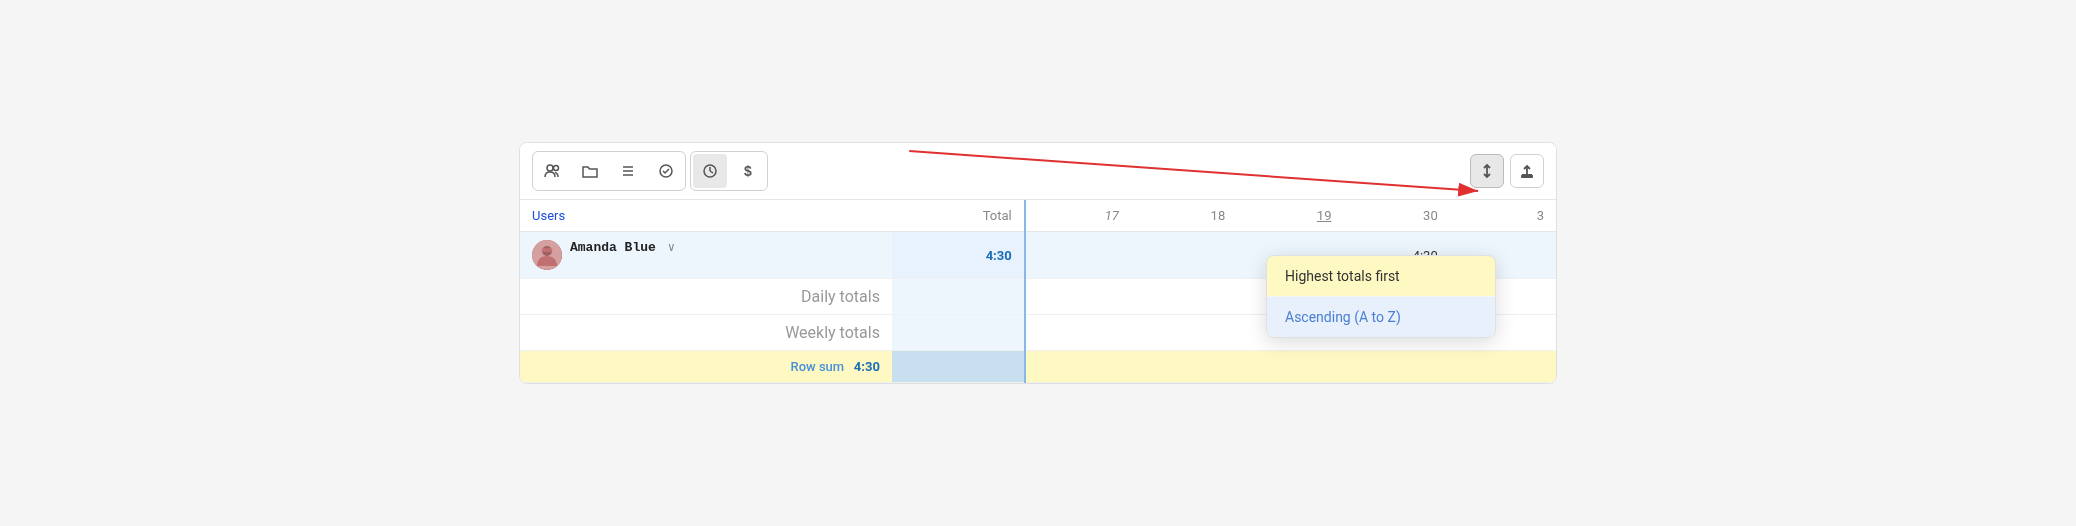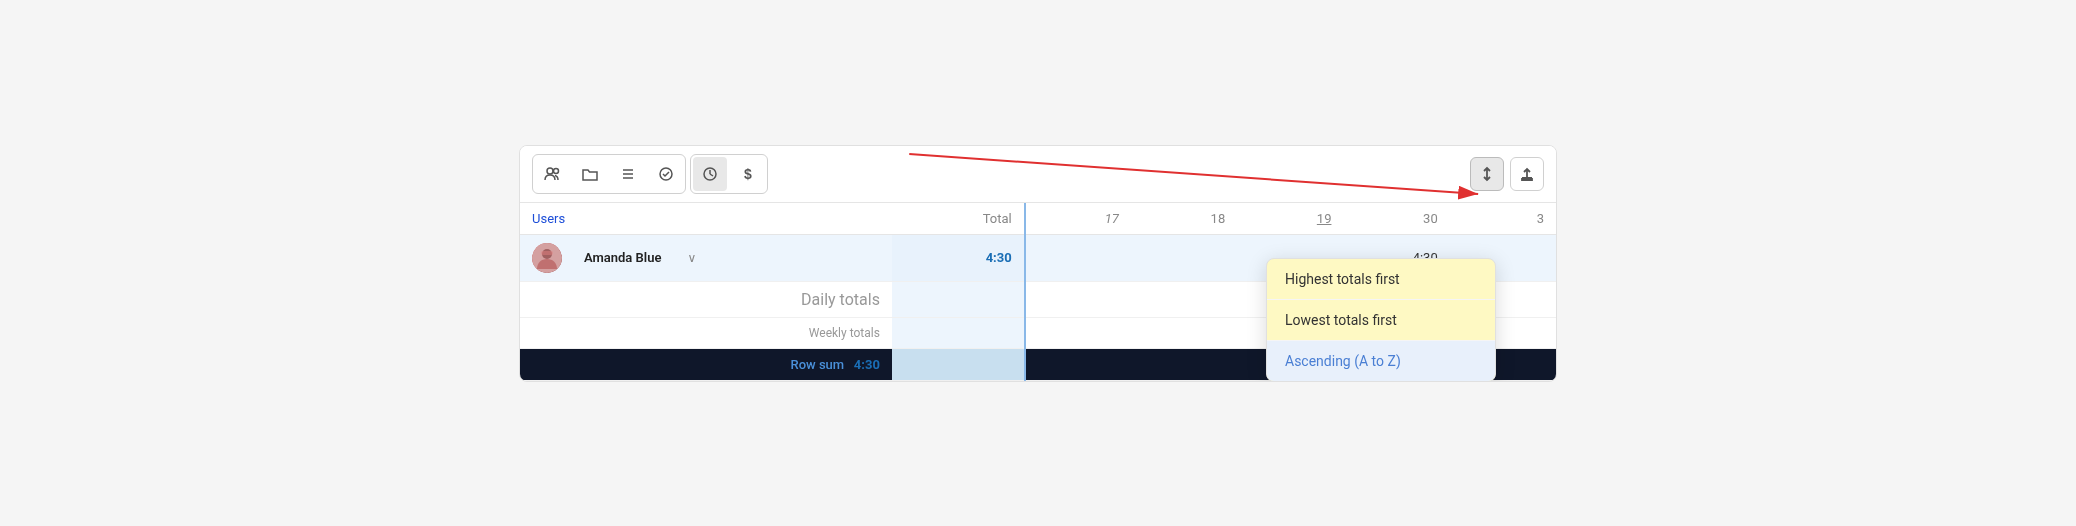--- a/index.html
+++ b/index.html
@@ -124,22 +124,22 @@
 
     .user-row td {
       background: #edf5fd;
     }
     .user-row td.users-col {
       background: #edf5fd;
     }
 
     .user-cell {
       display: flex;
-      align-items: center;
-      gap: 22px;
+      gap: 8px;
+      font-family: Liberation Mono, monospace;
     }
     .avatar {
       width: 30px;
       height: 30px;
       border-radius: 50%;
       background: #c0c0c0;
       overflow: hidden;
       flex-shrink: 0;
     }
     .avatar-img {
@@ -182,21 +182,21 @@
       color: #888;
       font-size: 12px;
     }
     .weekly-row td.total-col {
       font-weight: 700;
       color: #1a6eb5;
       background: #edf5fd;
     }
 
     .rowsum-row td {
-      background: #0f172a;
+      background: #fef9c3;
       color: #333;
       font-size: 13px;
     }
     .rowsum-row td.total-col {
       font-weight: 700;
       color: #1a6eb5;
       background: #c8dfef;
     }
     .rowsum-label {
       color: #4a90d9;
@@ -353,21 +353,21 @@
           </td>
           <td class="total-col"></td>
           <td></td>
           <td></td>
           <td></td>
           <td style="font-weight:700; color:#1a6eb5;">4:30</td>
           <td></td>
         </tr>
 
         <tr class="weekly-row">
-          <td class="users-col" style="text-align:right; color:#999; font-size:12px;">
+          <td class="users-col" style="text-align:right; color:#999; font-size:16px;">
             <span>Weekly totals</span>
           </td>
           <td class="total-col"></td>
           <td></td>
           <td></td>
           <td></td>
           <td style="font-weight:700; color:#1a6eb5;">4:30</td>
           <td></td>
         </tr>
 
@@ -385,21 +385,18 @@
           <td></td>
         </tr>
       </tbody>
     </table>
   </div>
 
   <div class="dropdown-menu">
     <div class="dropdown-item">
       <span>Highest totals first</span>
     </div>
-    <div class="dropdown-item">
-      <span>Lowest totals first</span>
-    </div>
     <div class="dropdown-item selected">
       <span>Ascending (A to Z)</span>
     </div>
 
   </div>
 </div>
 
 </body></html>

